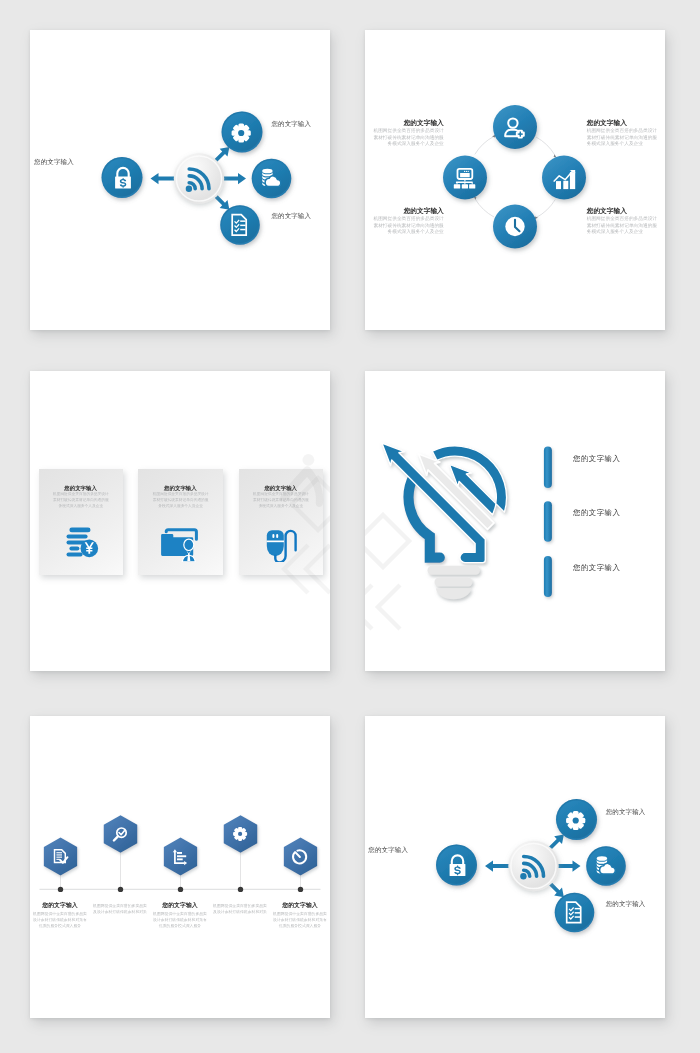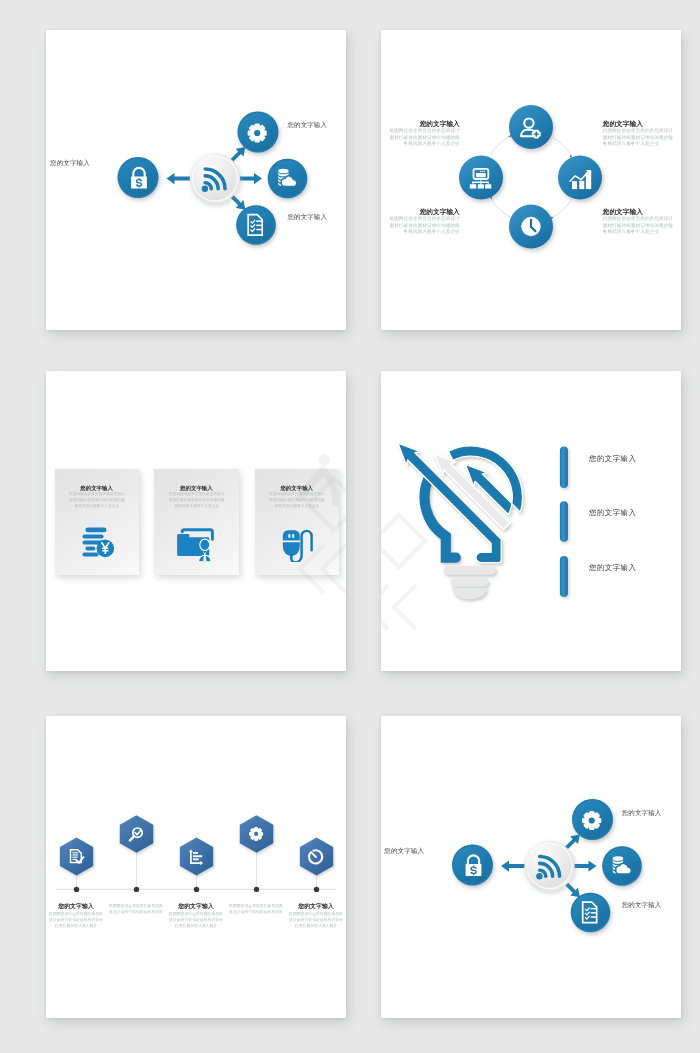--- a/index.html
+++ b/index.html
@@ -1,18 +1,18 @@
 <!DOCTYPE html>
 <html><head>
 <meta charset="utf-8">
 <title>Infographic Slide Gallery</title>
 <style>
   html,body{margin:0;padding:0;}
   body{width:700px;height:1053px;background:#e8e8e8;font-family:"Liberation Sans",sans-serif;overflow:hidden;}
-  .canvas{position:absolute;left:16px;top:0;width:568px;height:1053px;background:#e8e8e8;}
+  .canvas{position:absolute;left:0;top:0;width:568px;height:1053px;background:#e8e8e8;font-family:Liberation Mono, monospace;}
   .panel{position:absolute;background:#ffffff;overflow:hidden;box-shadow:3px 5px 11px rgba(120,125,128,0.26), 0 1px 3px rgba(120,125,128,0.18);}
   .p1{left:30px;top:30px;width:300px;height:300px;}
   .p2{left:365px;top:30px;width:300px;height:300px;}
   .p3{left:30px;top:371px;width:300px;height:300px;}
   .p4{left:365px;top:371px;width:300px;height:300px;}
   .p5{left:30px;top:716px;width:300px;height:302px;}
   .p6{left:365px;top:716px;width:300px;height:302px;}
   .psvg{position:absolute;left:0;top:0;display:block;}
   .lbl{position:absolute;white-space:nowrap;color:#3b3b3b;font-size:6.5px;letter-spacing:0.12px;line-height:10px;}
   .blk{position:absolute;width:72.8px;}

